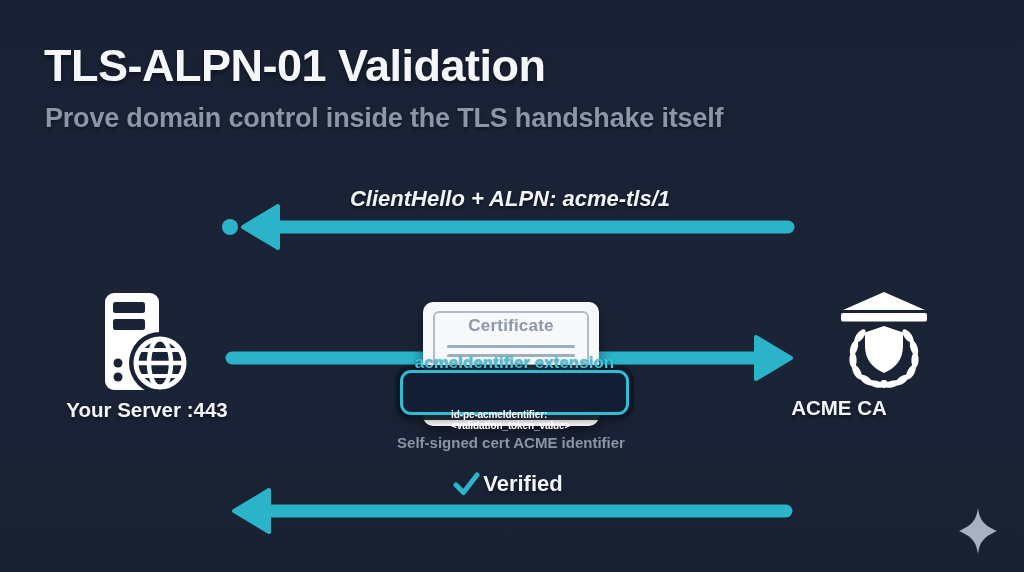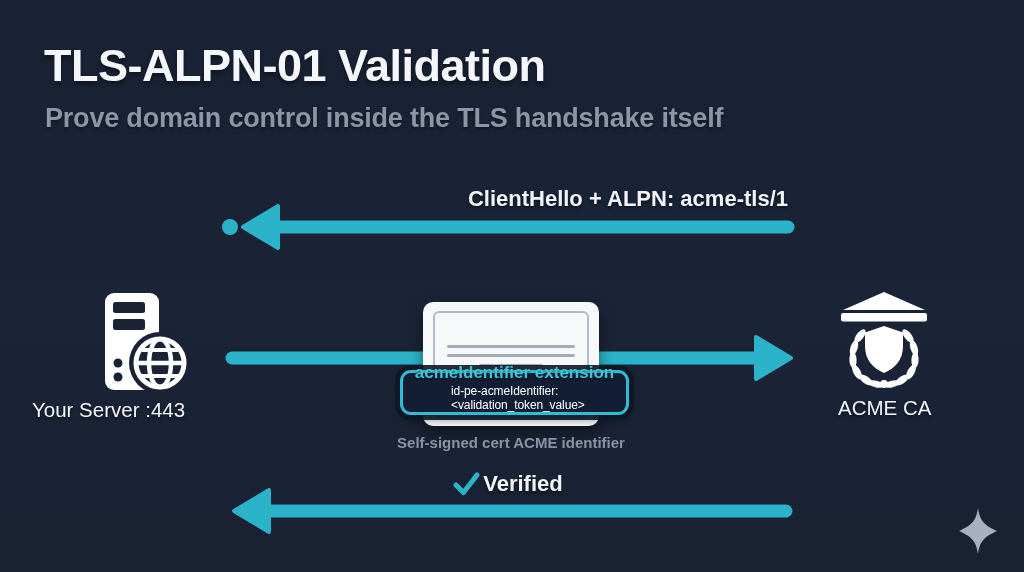--- a/index.html
+++ b/index.html
@@ -25,23 +25,24 @@
   }
   .subtitle {
     left: 45px; top: 103px;
     font-size: 27px; font-weight: 700; letter-spacing: -0.2px;
     color: #8d96a8;
     text-shadow: 0 2px 3px rgba(0,0,0,0.4);
   }
 
   
   .msg-label {
-    left: 208px; width: 580px; text-align: right;
+    left: 220px; width: 580px; text-align: center;
     font-size: 22px; font-weight: 600; color: #f2f4f8;
     text-shadow: 0 2px 3px rgba(0,0,0,0.5);
+    font-style: italic;
   }
   .msg-top    { top: 186px; }
   .msg-middle { top: 264px; }
 
   .arrow-svg { left: 218px; width: 580px; height: 50px; z-index: 1; }
   .arrow-top    { top: 202px; }
   .arrow-middle { top: 333px; }
   .arrow-bottom { top: 486px; }
 
   
@@ -62,45 +63,45 @@
   .cert-line1 { left: 24px; right: 24px; top: 43px; }
   .cert-line2 { left: 24px; right: 24px; top: 52px; }
   .cert-line3 { left: 56px; right: 56px; top: 62px; }
 
   
   .acme-badge {
     left: 400px; top: 370px; width: 229px; height: 45px; z-index: 3;
     background: #131d33;
     border: 3px solid #2fbdd3; border-radius: 11px;
     box-shadow: 0 0 0 5px rgba(15,22,38,0.9), 0 4px 10px rgba(0,0,0,0.5);
-    display: flex; flex-direction: column; align-items: center; justify-content: flex-end;
+    display: flex; flex-direction: column; align-items: center; justify-content: center; gap: 36px;
   }
   .acme-badge-title {
     font-size: 17px; font-weight: 700; color: #41c4da; line-height: 1.05;
     text-shadow: 0 1px 2px rgba(0,0,0,0.5);
   }
   .acme-badge-code {
     margin-top: 2px;
-    font-size: 12px; font-weight: 400; color: #ffffff; letter-spacing: -0.1px; margin-left: 48px;
+    font-size: 10px; font-weight: 700; color: #ffffff; letter-spacing: -0.1px; margin-left: 48px;
   }
   .cert-caption {
     left: 346px; top: 434px; width: 330px; text-align: center; z-index: 3;
     font-size: 15px; font-weight: 600; color: #8b94a6;
   }
 
   
   .node-icon { z-index: 2; }
   .node-label {
-    text-align: left; font-size: 20.5px; font-weight: 400; color: #f3f5f8;
+    text-align: center; font-size: 20.5px; font-weight: 700; color: #f3f5f8;
     text-shadow: 0 2px 3px rgba(0,0,0,0.5);
   }
   .server-icon { left: 102px; top: 290px; width: 92px; height: 102px; }
   .server-label { left: 32px; top: 398px; width: 230px; }
   .ca-icon { left: 837px; top: 290px; width: 94px; height: 98px; }
-  .ca-label { left: 838px; top: 396px; width: 140px; }
+  .ca-label { left: 769px; top: 396px; width: 140px; }
 
   
   .verified-row {
     left: 218px; top: 471px; width: 580px; z-index: 2;
     display: flex; align-items: center; justify-content: center; gap: 3px;
   }
   .verified-text {
     font-size: 22px; font-weight: 700; color: #f2f4f8;
     text-shadow: 0 2px 3px rgba(0,0,0,0.5);
   }
@@ -122,20 +123,21 @@
     <polygon points="25,25 60,4 60,46" fill="#2bb3c9" stroke="#2bb3c9" stroke-width="4" stroke-linejoin="round"></polygon>
   </svg>
 
   <svg class="abs arrow-svg arrow-middle" viewBox="0 0 580 50">
     <line x1="14" y1="25" x2="538" y2="25" stroke="#2bb3c9" stroke-width="13" stroke-linecap="round"></line>
     <polygon points="573,25 538,4 538,46" fill="#2bb3c9" stroke="#2bb3c9" stroke-width="4" stroke-linejoin="round"></polygon>
   </svg>
 
   <div class="abs cert-card">
     <div class="cert-inner-border"></div>
+    <div class="cert-title">Certificate</div>
     <div class="cert-line cert-line1"></div>
     <div class="cert-line cert-line2"></div>
     <div class="cert-line cert-line3"></div>
   </div>
 
   <div class="abs acme-badge">
     <div class="acme-badge-title">acmeIdentifier extension</div>
     <div class="acme-badge-code">id-pe-acmeIdentifier: &lt;validation_token_value&gt;</div>
   </div>
   <div class="abs cert-caption">Self-signed cert ACME identifier</div>

